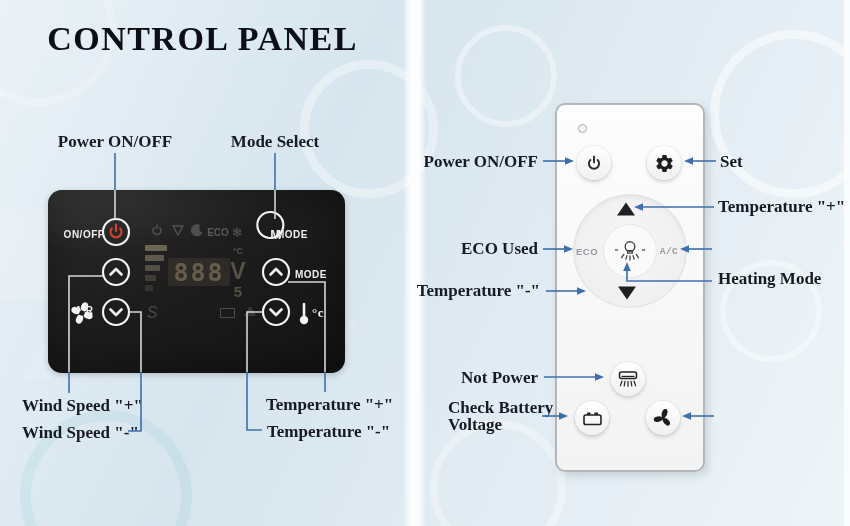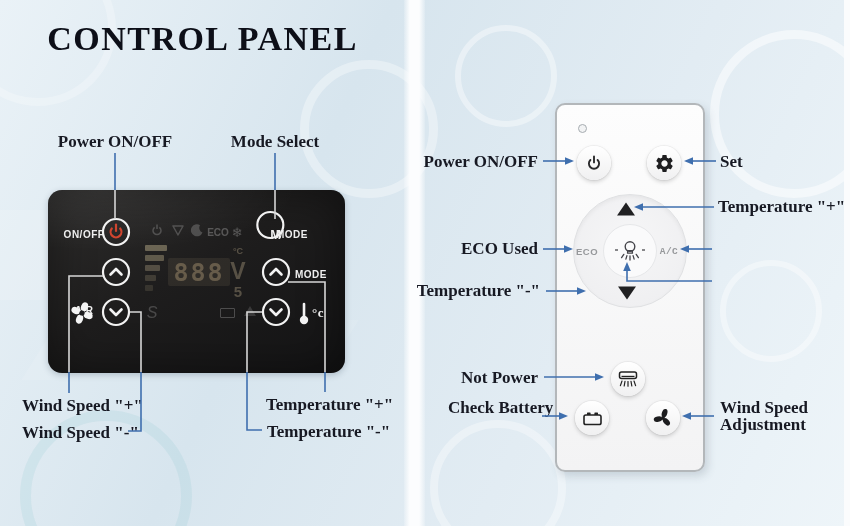--- a/index.html
+++ b/index.html
@@ -180,28 +180,26 @@
         </svg>
       <span class="ptext" style="font:700 13px 'Liberation Serif',serif;margin-left:1px;">°c</span>
     </span>
   </div>
 
 
   <div class="callout" style="right:312px;top:152px;">Power ON/OFF</div>
   <div class="callout" style="left:720px;top:152px;">Set</div>
   <div class="callout" style="left:718px;top:197px;">Temperature "+"</div>
   <div class="callout" style="right:312px;top:239px;">ECO Used</div>
+  <div class="callout" style="left:718px;top:269px;">Heating Mode</div>
   <div class="callout" style="right:310px;top:281px;">Temperature "-"</div>
   <div class="callout" style="right:312px;top:368px;">Not Power</div>
   <div class="callout" style="left:448px;top:399px;line-height:17px;">
     <span class="sub">Check Battery</span>
-  </div>
-  <div class="callout" style="left:720px;top:399px;line-height:17px;">
-    <span class="sub">Wind Speed</span>
-    <span class="sub">Adjustment</span>
+    <span class="sub">Voltage</span>
   </div>
 
   <div class="remote">
     <div class="led"></div>
 
     <div class="rbtn" style="left:37px;top:58px;">
       <svg width="22" height="22" viewBox="0 0 22 22">
         <path d="M7.4 8 A5.1 5.1 0 1 0 14.6 8" fill="none" stroke="#2a2a2c" stroke-width="1.9" stroke-linecap="round"></path>
         <line x1="11" y1="4.4" x2="11" y2="10.4" stroke="#2a2a2c" stroke-width="1.9" stroke-linecap="round"></line>
       </svg>

